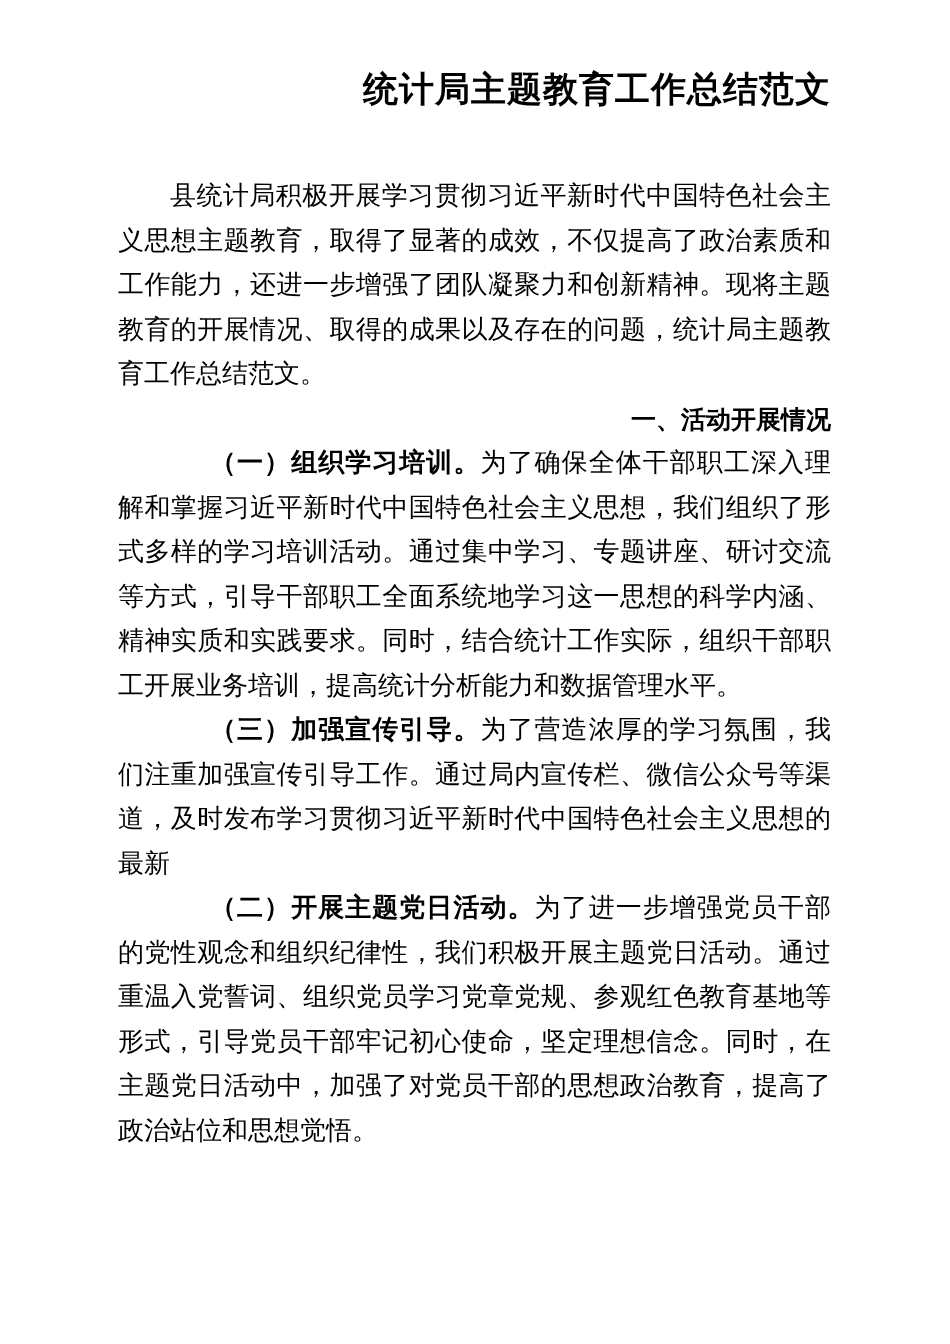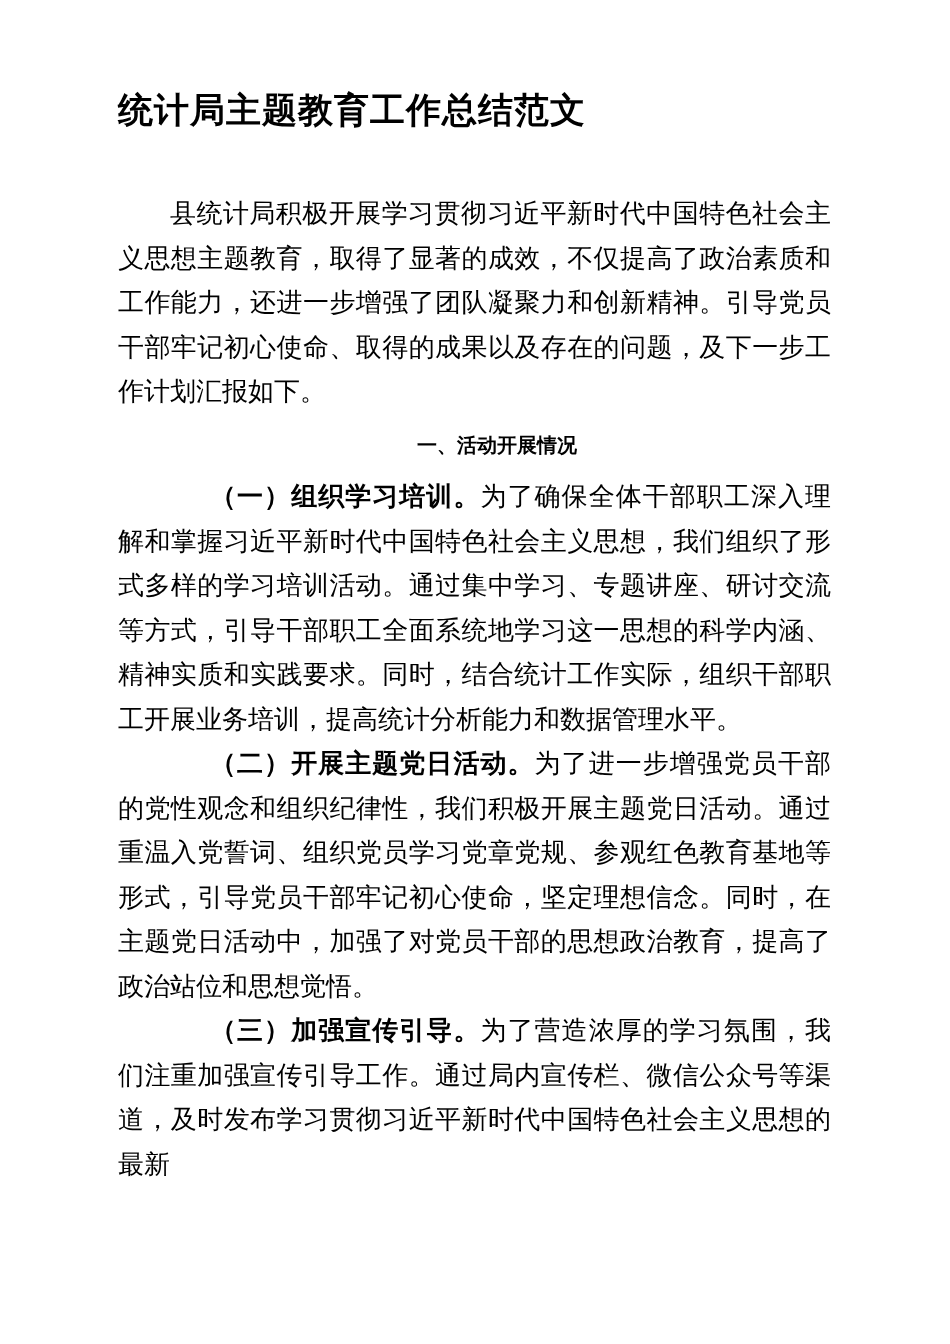--- a/index.html
+++ b/index.html
@@ -15,67 +15,67 @@
     overflow: hidden;
     color: #000000;
   }
   .content {
     position: absolute;
     left: 118px;
     top: 0;
     width: 713px;
   }
   .doc-title {
-    font-family: Liberation Sans, sans-serif;
+    font-family: Liberation Mono, monospace;
     font-size: 35px;
     font-weight: 700;
     line-height: 52px;
-    text-align: left;
-    margin: 84px 0 0 0;
+    text-align: right;
+    margin: 66px 0 0 0;
     letter-spacing: 1px;
   }
   .body-para {
     font-family: "Liberation Serif", serif;
     font-size: 26px;
     line-height: 44.5px;
     text-align: justify;
     text-justify: inter-ideograph;
     text-indent: 52px;
     margin: 0;
     word-break: normal;
   }
   .intro {
     margin-top: 56px;
   }
   .section-heading {
     font-family: "Liberation Sans", sans-serif;
-    font-size: 20px;
+    font-size: 25px;
     font-weight: 700;
     line-height: 44.5px;
     text-indent: 45px;
-    margin: 8px;
-    text-align: center;
+    margin: 0;
+    text-align: right;
   }
   .lead {
     font-weight: 700;
     margin-left: 40px;
   }
 </style>
 </head>
 <body>
 
 <div class="page">
   <div class="content">
 
     <h1 class="doc-title">统计局主题教育工作总结范文</h1>
 
-    <p class="body-para intro">县统计局积极开展学习贯彻习近平新时代中国特色社会主义思想主题教育，取得了显著的成效，不仅提高了政治素质和工作能力，还进一步增强了团队凝聚力和创新精神。引导党员干部牢记初心使命、取得的成果以及存在的问题，及下一步工作计划汇报如下。</p>
+    <p class="body-para intro">县统计局积极开展学习贯彻习近平新时代中国特色社会主义思想主题教育，取得了显著的成效，不仅提高了政治素质和工作能力，还进一步增强了团队凝聚力和创新精神。现将主题教育的开展情况、取得的成果以及存在的问题，统计局主题教育工作总结范文。</p>
 
     <h2 class="section-heading">一、活动开展情况</h2>
 
     <p class="body-para"><span class="lead">（一）组织学习培训。</span><span>为了确保全体干部职工深入理解和掌握习近平新时代中国特色社会主义思想，我们组织了形式多样的学习培训活动。通过集中学习、专题讲座、研讨交流等方式，引导干部职工全面系统地学习这一思想的科学内涵、精神实质和实践要求。同时，结合统计工作实际，组织干部职工开展业务培训，提高统计分析能力和数据管理水平。</span></p>
 
+    <p class="body-para"><span class="lead">（三）加强宣传引导。</span><span>为了营造浓厚的学习氛围，我们注重加强宣传引导工作。通过局内宣传栏、微信公众号等渠道，及时发布学习贯彻习近平新时代中国特色社会主义思想的最新</span></p>
+
     <p class="body-para"><span class="lead">（二）开展主题党日活动。</span><span>为了进一步增强党员干部的党性观念和组织纪律性，我们积极开展主题党日活动。通过重温入党誓词、组织党员学习党章党规、参观红色教育基地等形式，引导党员干部牢记初心使命，坚定理想信念。同时，在主题党日活动中，加强了对党员干部的思想政治教育，提高了政治站位和思想觉悟。</span></p>
-
-    <p class="body-para"><span class="lead">（三）加强宣传引导。</span><span>为了营造浓厚的学习氛围，我们注重加强宣传引导工作。通过局内宣传栏、微信公众号等渠道，及时发布学习贯彻习近平新时代中国特色社会主义思想的最新</span></p>
 
   </div>
 </div>
 
 </body></html>

